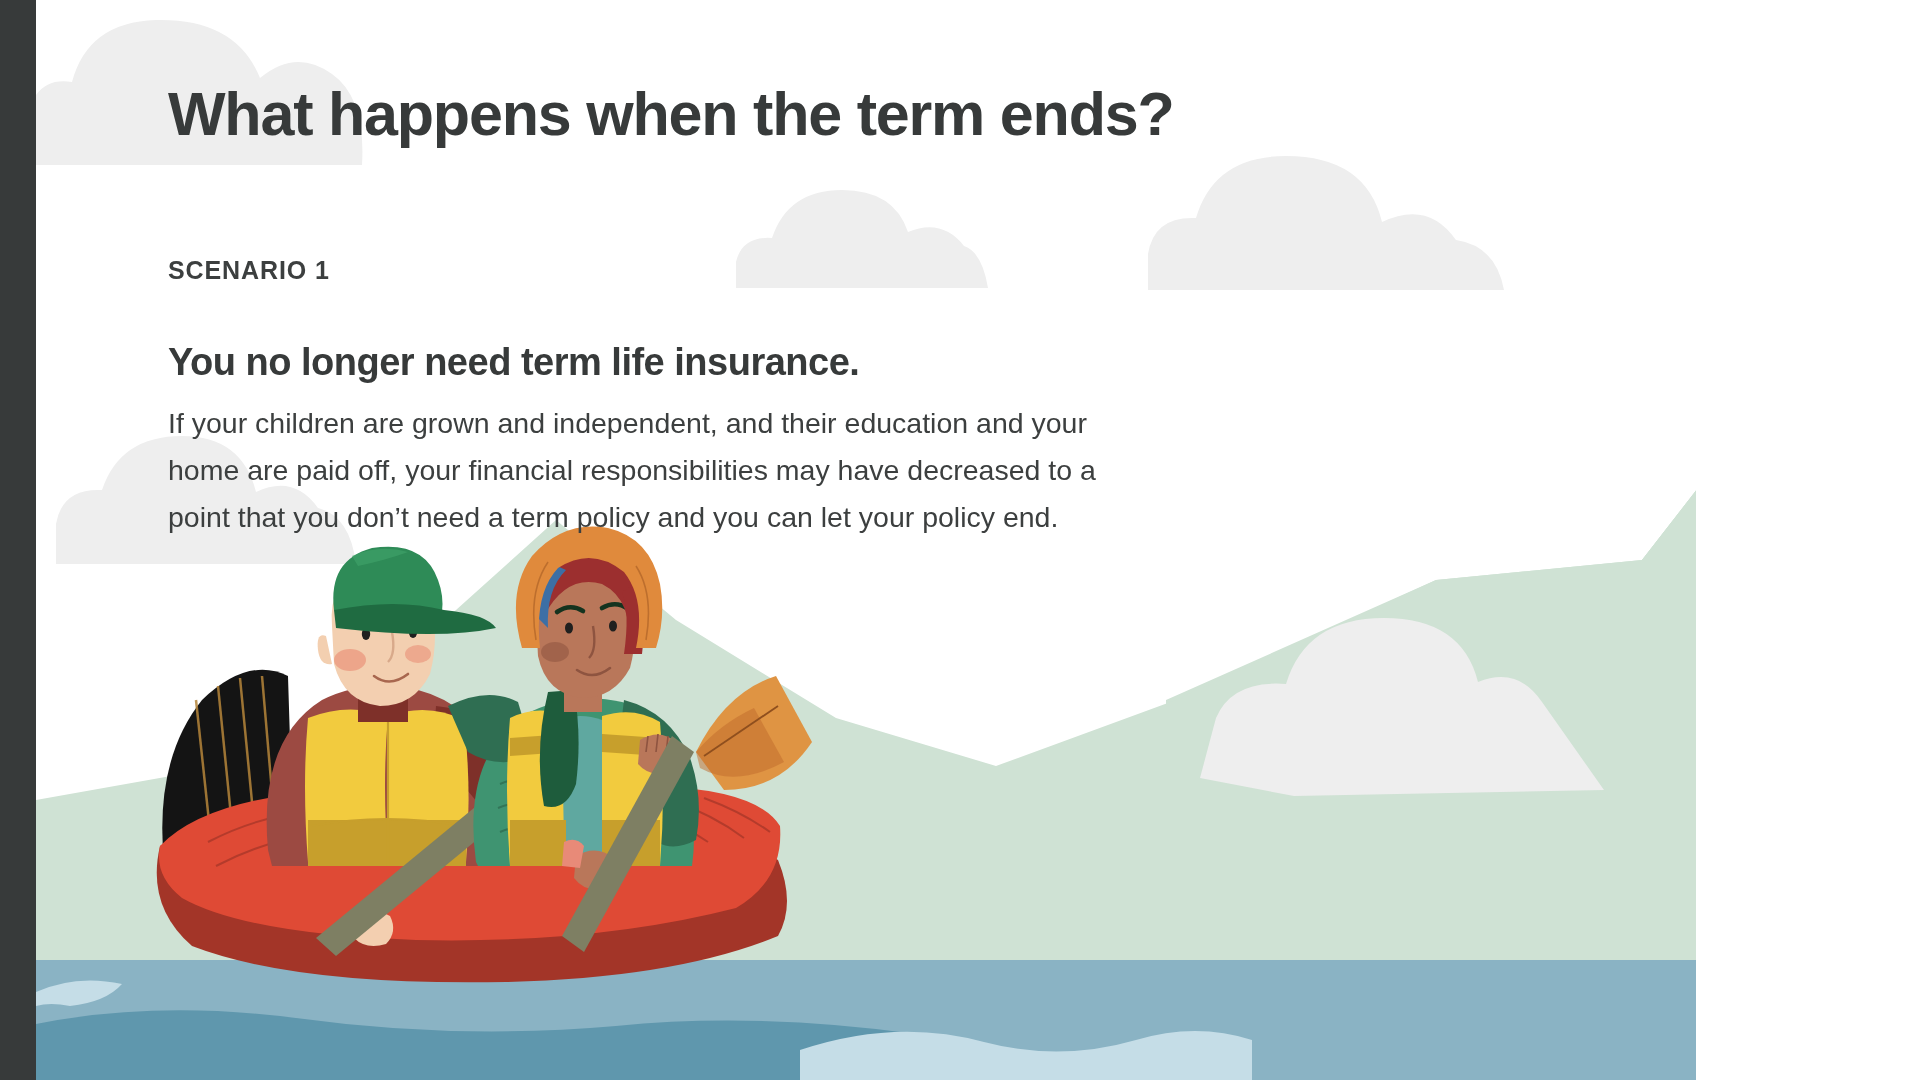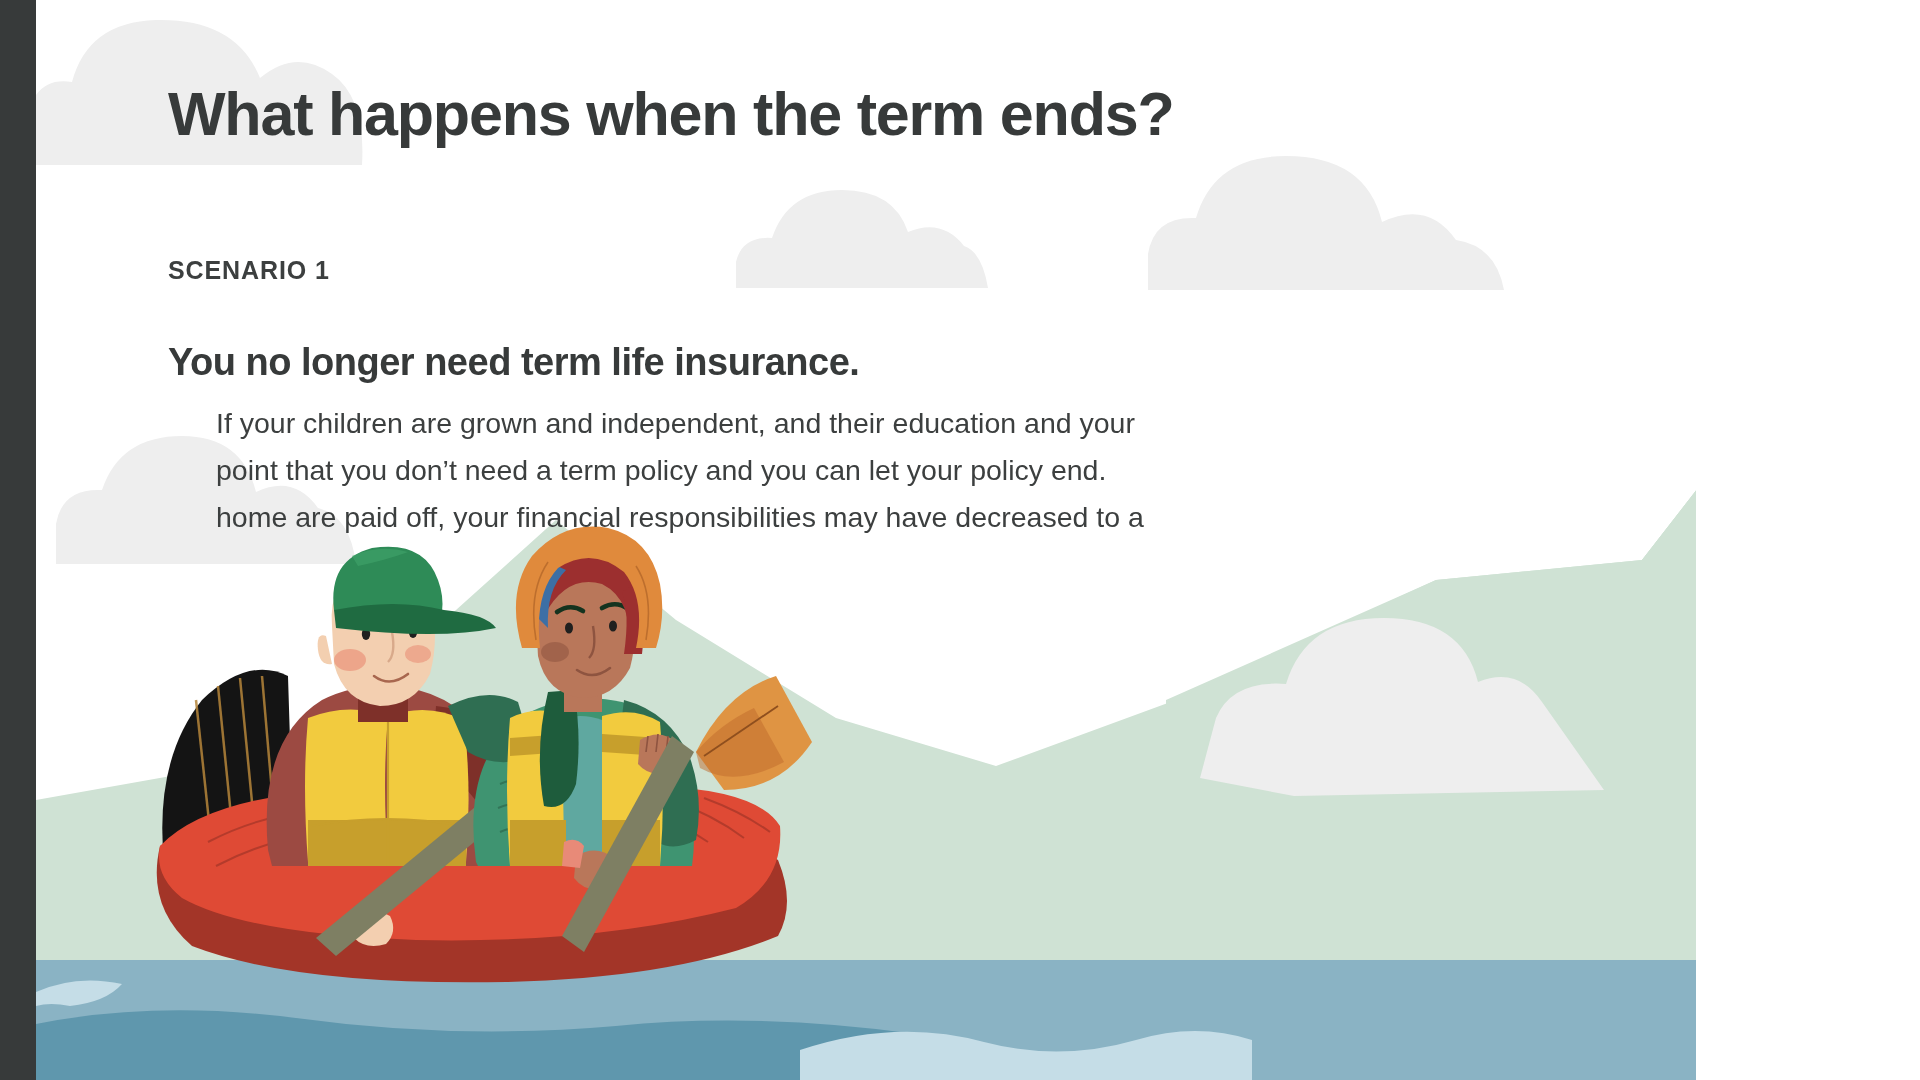--- a/index.html
+++ b/index.html
@@ -69,21 +69,20 @@
     white-space:nowrap;
     margin-top:28px;
   }
   #body-copy {
     position:absolute;
     left:168px; top:400px;
     width:1300px;
     font-size:28.5px;
     line-height:47px;
     color:#3c3f3f;
-    margin-left:48px;
   }
   #body-copy .ln { display:block; white-space:nowrap; }
 </style>
 </head>
 <body>
 
 <div id="slide">
 
   <div id="left-rail"></div>
 
@@ -339,18 +338,18 @@
   <div id="text-layer">
 
     <h1 id="page-title">What happens when the term ends?</h1>
 
     <div id="eyebrow">SCENARIO 1</div>
 
     <h2 id="subhead">You no longer need term life insurance.</h2>
 
     <p id="body-copy">
       <span class="ln">If your children are grown and independent, and their education and your</span>
+      <span class="ln">home are paid off, your financial responsibilities may have decreased to a</span>
       <span class="ln">point that you don’t need a term policy and you can let your policy end.</span>
-      <span class="ln">home are paid off, your financial responsibilities may have decreased to a</span>
     </p>
 
   </div>
 </div>
 
 </body></html>

